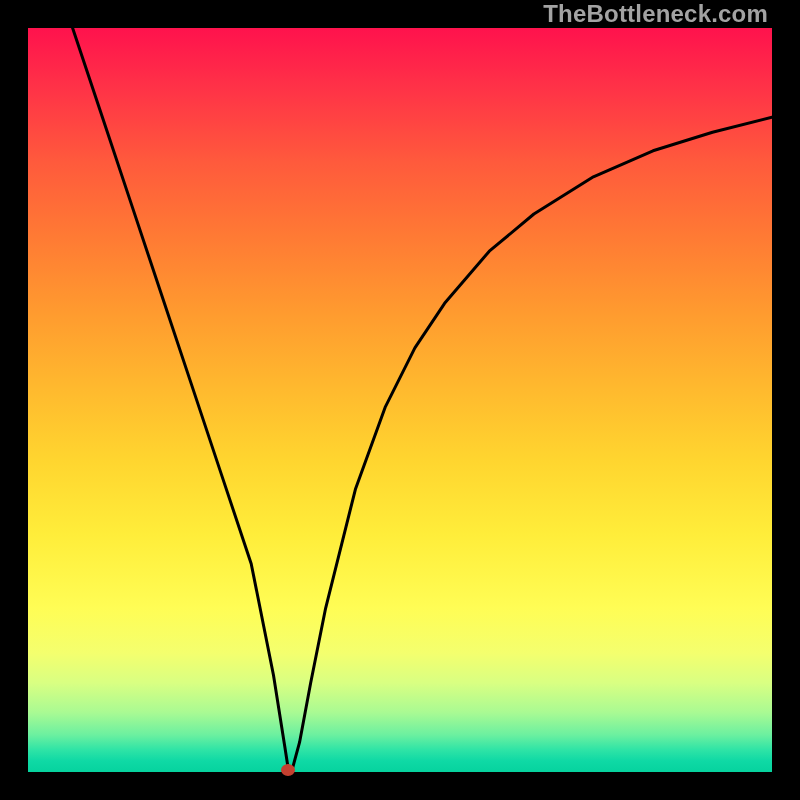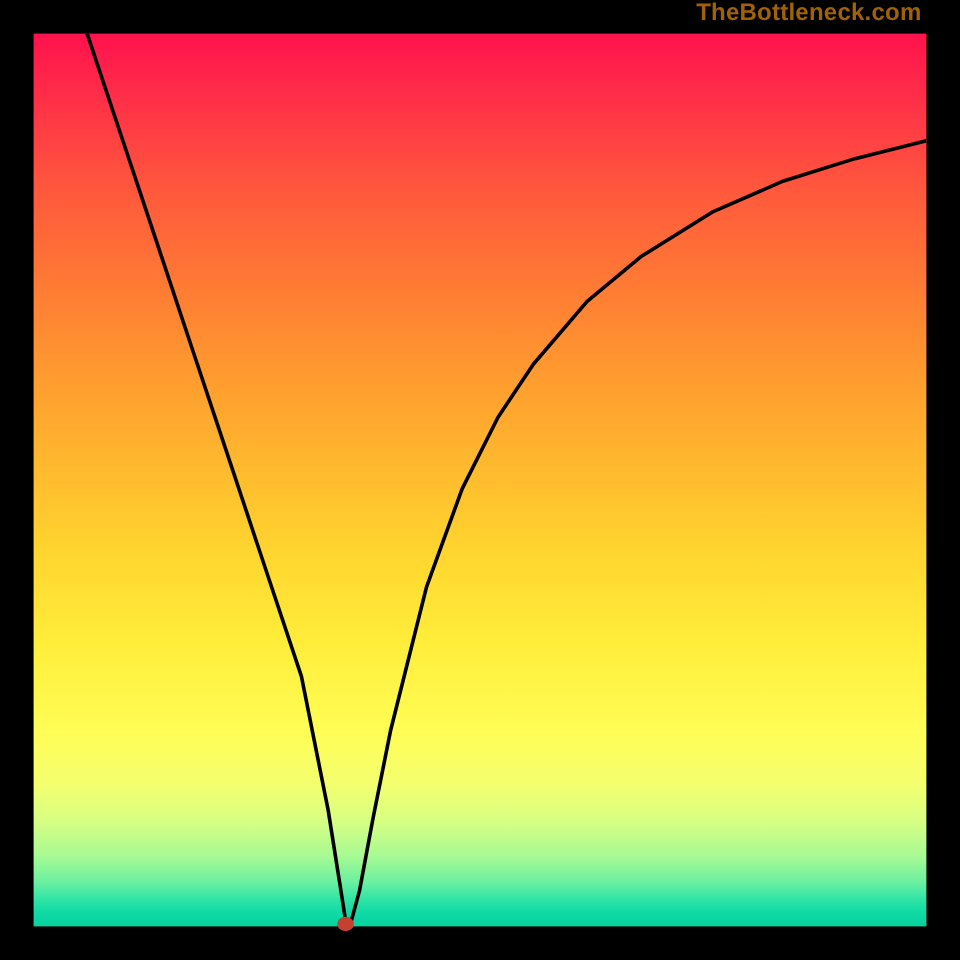--- a/index.html
+++ b/index.html
@@ -14,22 +14,22 @@
   .frame {
     position: relative;
     width: 800px;
     height: 800px;
     background: #000;
   }
   .watermark {
     position: absolute;
     top: 0;
     right: 32px;
-    color: #a16207;
-    font-size: 20px;
+    color: #a3a3a3;
+    font-size: 24px;
     font-weight: 600;
     letter-spacing: 0.2px;
     user-select: none;
   }
   .plot-area {
     position: absolute;
     left: 28px;
     top: 28px;
     width: 744px;
     height: 744px;

